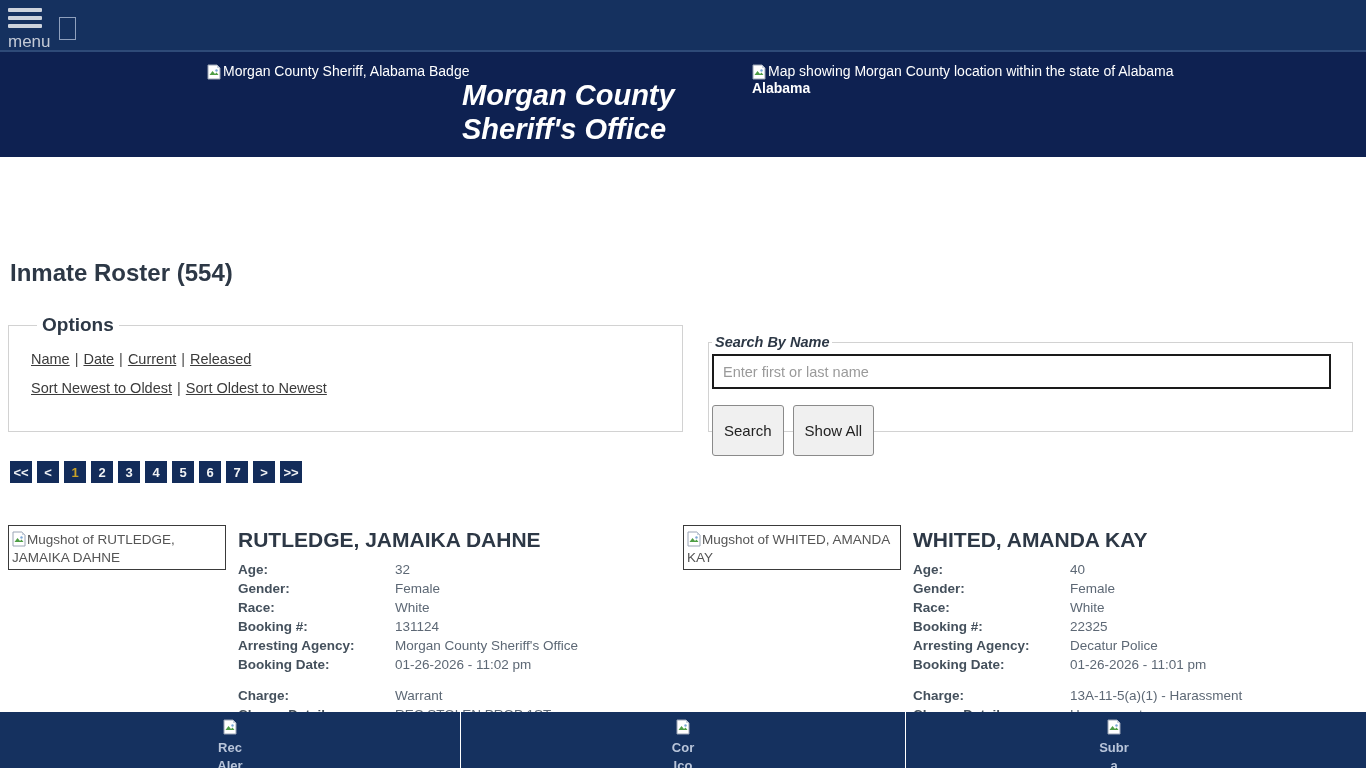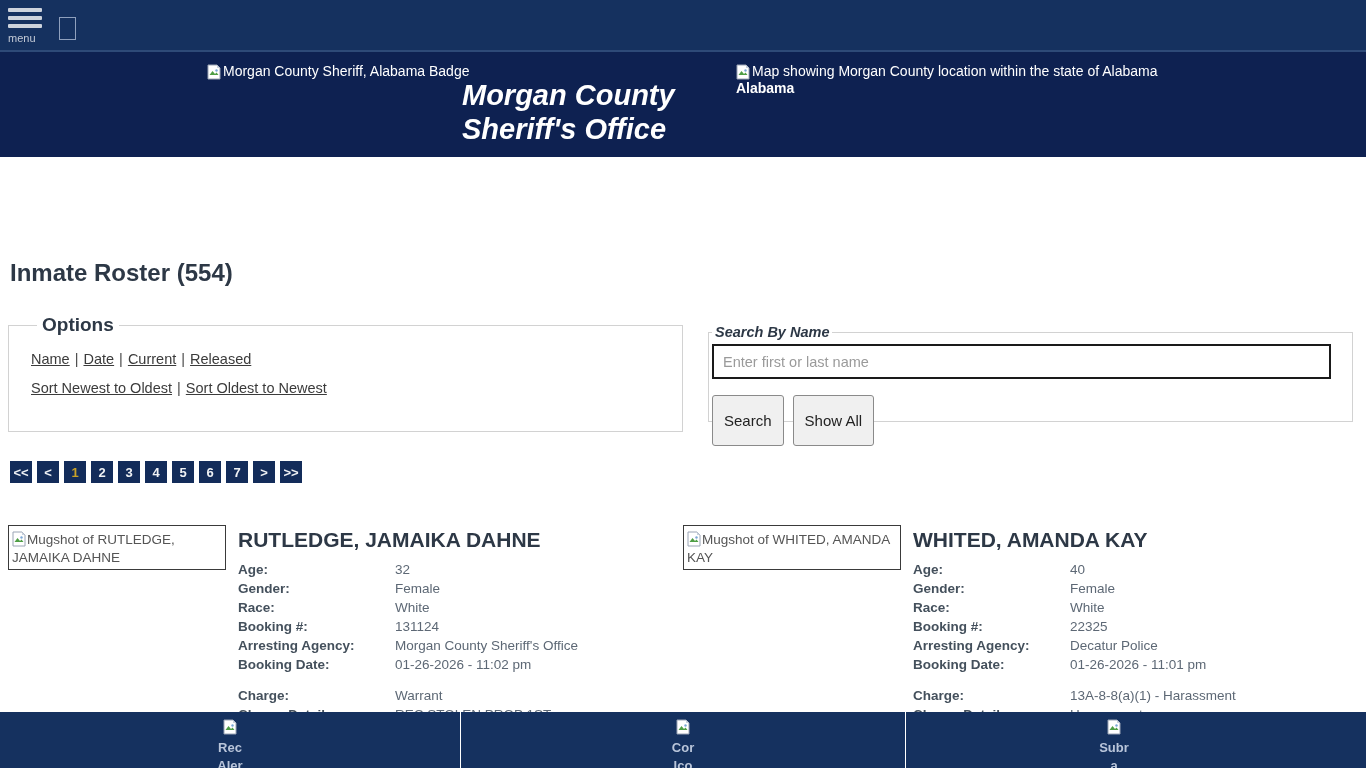--- a/index.html
+++ b/index.html
@@ -6,35 +6,35 @@
   html,body { width:1366px; height:768px; }
   body {
     font-family: "Liberation Sans", sans-serif;
     background:#fff; color:#3a4450;
     position:relative; overflow:hidden;
   }
   
   .topbar { height:50px; background:#15315f; position:relative; }
   .menu-btn { position:absolute; left:8px; top:8px; width:44px; cursor:pointer; text-align:left; }
   .menu-bars span { display:block; width:34px; height:4px; background:#cdd3dc; margin-bottom:4px; border-radius:1px; }
-  .menu-label { font-size:11px; color:#c3cad6; margin-top:1px; }
+  .menu-label { font-size:17px; color:#c3cad6; margin-top:1px; }
   .topbar-img-box { position:absolute; left:59px; top:17px; width:17px; height:23px; border:1px solid #8fa0bd; }
   
   .header { height:107px; background:#0e2151; border-top:2px solid #2e4a78; position:relative; color:#fff; }
   .hdr-badge { position:absolute; left:207px; top:11px; font-size:14px; display:flex; align-items:flex-start; gap:2px; white-space:nowrap; }
   .hdr-title { position:absolute; left:462px; top:26px; width:270px; text-align:left;
                font-size:29px; font-weight:bold; font-style:italic; line-height:34px; color:#fff; }
-  .hdr-map { position:absolute; left:736px; top:11px; font-size:14px; }
+  .hdr-map { position:absolute; left:752px; top:11px; font-size:14px; }
   .hdr-map-line1 { display:flex; align-items:flex-start; gap:2px; white-space:nowrap; }
   .hdr-map-caption { font-weight:bold; font-size:14px; margin-top:1px; }
   
   .bimg { display:inline-block; width:14px; height:16px; flex:0 0 14px; position:relative; top:1px; }
   
   .page-title { margin:102px 0 0 10px; font-size:24px; font-weight:bold; color:#2d3846; }
-  .field-row { display:flex; justify-content:space-between; align-items:center; margin-top:27px; }
+  .field-row { display:flex; justify-content:space-between; align-items:flex-end; margin-top:27px; }
   fieldset { border:1px solid #d2d2d2; }
   .options-fs { margin-left:8px; width:675px; height:118px; padding:6px 0 0 22px; }
   .options-fs legend { font-size:19px; font-weight:bold; color:#2d3846; padding:0 5px; margin-left:6px; }
   .opt-line { margin-top:9px; font-size:14.5px; color:#4a4a4a; }
   .opt-line.second { margin-top:13px; }
   .opt-line a { color:#3b3b3b; text-decoration:underline; cursor:pointer; }
   .sep { margin:0 5px; }
   .search-fs { margin-right:13px; width:645px; height:98px; padding:4px 12px 0 3px; }
   .search-fs legend { font-size:14.5px; font-weight:bold; color:#2d3846; padding:0 3px;font-style:italic; }
   .search-input { width:619px; height:35px; border:2px solid #1a1a1a; font-size:14.5px; padding:0 9px;
@@ -202,21 +202,21 @@
         <div class="dl">Race:</div>
         <div class="dv">White</div>
         <div class="dl">Booking #:</div>
         <div class="dv">22325</div>
         <div class="dl">Arresting Agency:</div>
         <div class="dv">Decatur Police</div>
         <div class="dl">Booking Date:</div>
         <div class="dv">01-26-2026 - 11:01 pm</div>
         <div class="gap-row"></div>
         <div class="dl">Charge:</div>
-        <div class="dv">13A-8-8(a)(1) - Harassment</div>
+        <div class="dv">13A-11-5(a)(1) - Harassment</div>
         <div class="dl">Charge Details:</div>
         <div class="dv">Harassment</div>
       </div>
     </div>
   </div>
 
 </div>
 
 <div class="footer">
   <div class="footer-col fc1">

